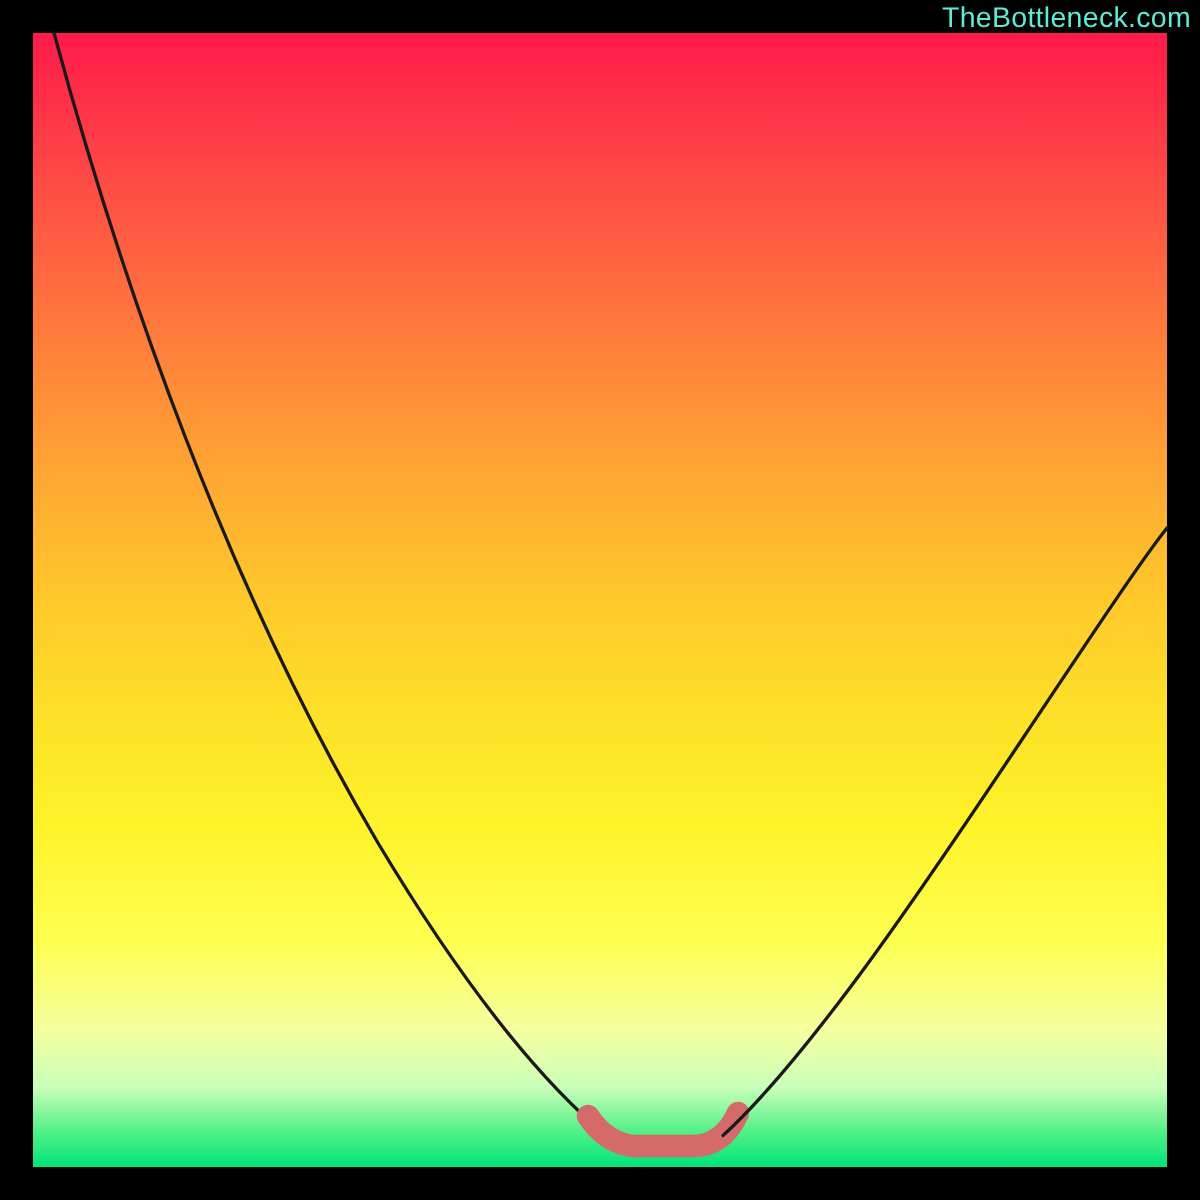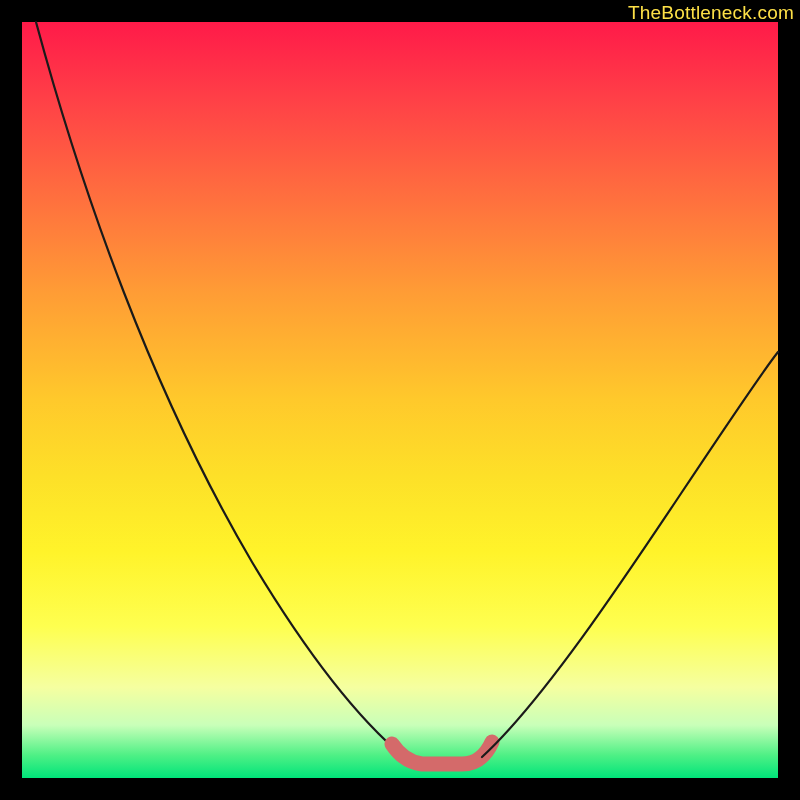--- a/index.html
+++ b/index.html
@@ -29,21 +29,21 @@
       #f5ffa0 88%,
       #c9ffb9 93%,
       #4ef085 97%,
       #00e47a 100%
     );
   }
   .watermark {
     position: absolute;
     top: 2px;
     right: 6px;
-    color: #fde047;
+    color: #5eead4;
     font-size: 19px;
     font-weight: 500;
     letter-spacing: 0.2px;
     user-select: none;
   }
   svg.curves {
     position: absolute;
     left: 0;
     top: 0;
     width: 756px;

